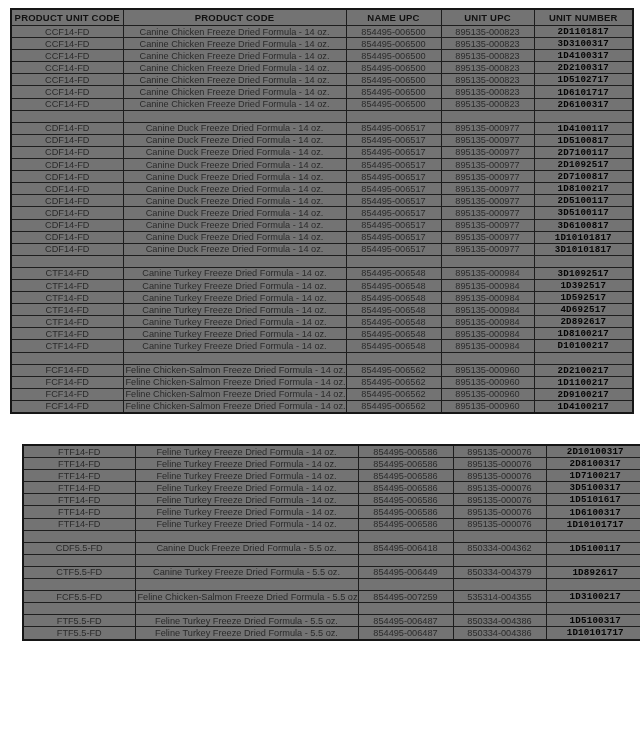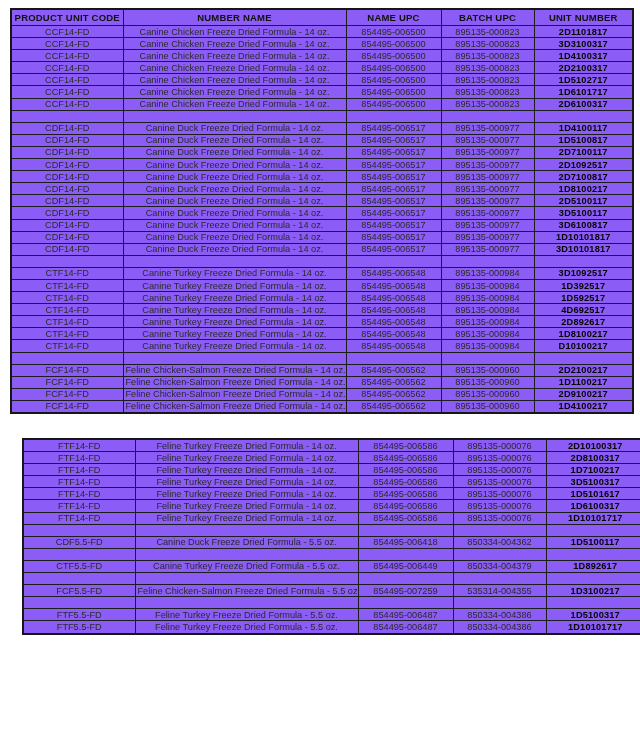--- a/index.html
+++ b/index.html
@@ -14,21 +14,21 @@
     overflow: hidden;
   }
   .page {
     padding: 8px 8px 0 10px;
   }
   table {
     border-collapse: collapse;
     table-layout: fixed;
     width: 622px;
     border: 2.5px solid #161616;
-    background: #8b5cf6;
+    background: #737373;
   }
   th, td {
     border: 1.5px solid #1d1d1d;
     text-align: center;
     vertical-align: middle;
     padding: 0 2px;
     white-space: nowrap;
     overflow: hidden;
   }
   th {
@@ -40,23 +40,24 @@
   }
   td {
     height: 11.1px;
     font-size: 9.2px;
     color: #2a2a2a;
   }
   td.c4 {
     font-weight: bold;
     color: #050505;
     letter-spacing: 0.2px;
+    font-family: Liberation Mono, monospace;
   }
   #table2-wrap {
-    margin-top: 24px;
+    margin-top: 30px;
     padding-left: 12px;
   }
   
   col.w0 { width: 112px; }
   col.w1 { width: 223px; }
   col.w2 { width: 95px; }
   col.w3 { width: 93px; }
   col.w4 { width: 99px; }
 </style>
 </head>
@@ -68,23 +69,23 @@
     <colgroup>
       <col class="w0">
         <col class="w1">
         <col class="w2">
         <col class="w3">
         <col class="w4">
     </colgroup>
     <thead>
       <tr>
         <th>PRODUCT UNIT CODE</th>
-        <th>NUMBER NAME</th>
+        <th>PRODUCT CODE</th>
         <th>NAME UPC</th>
-        <th>BATCH UPC</th>
+        <th>UNIT UPC</th>
         <th>UNIT NUMBER</th>
       </tr>
     </thead>
     <tbody id="table1-body">
         <tr>
           <td class="c0">CCF14-FD</td>
           <td class="c1">Canine Chicken Freeze Dried Formula - 14 oz.</td>
           <td class="c2">854495-006500</td>
           <td class="c3">895135-000823</td>
           <td class="c4">2D1101817</td>

